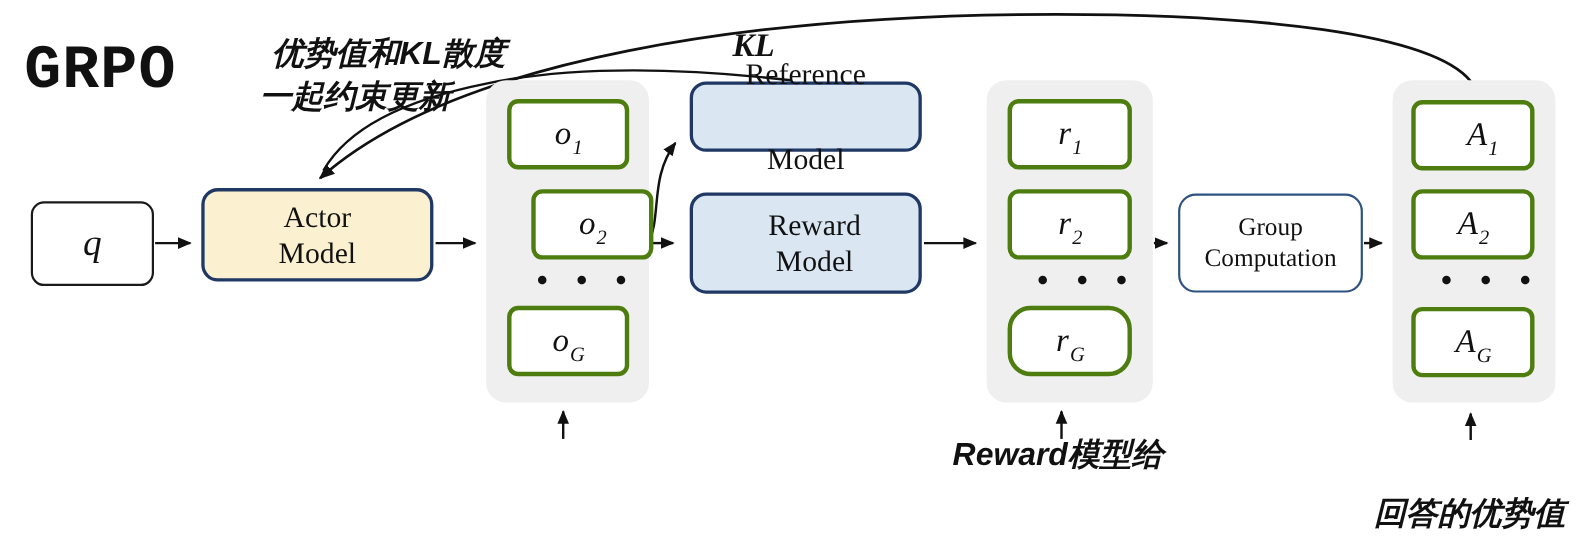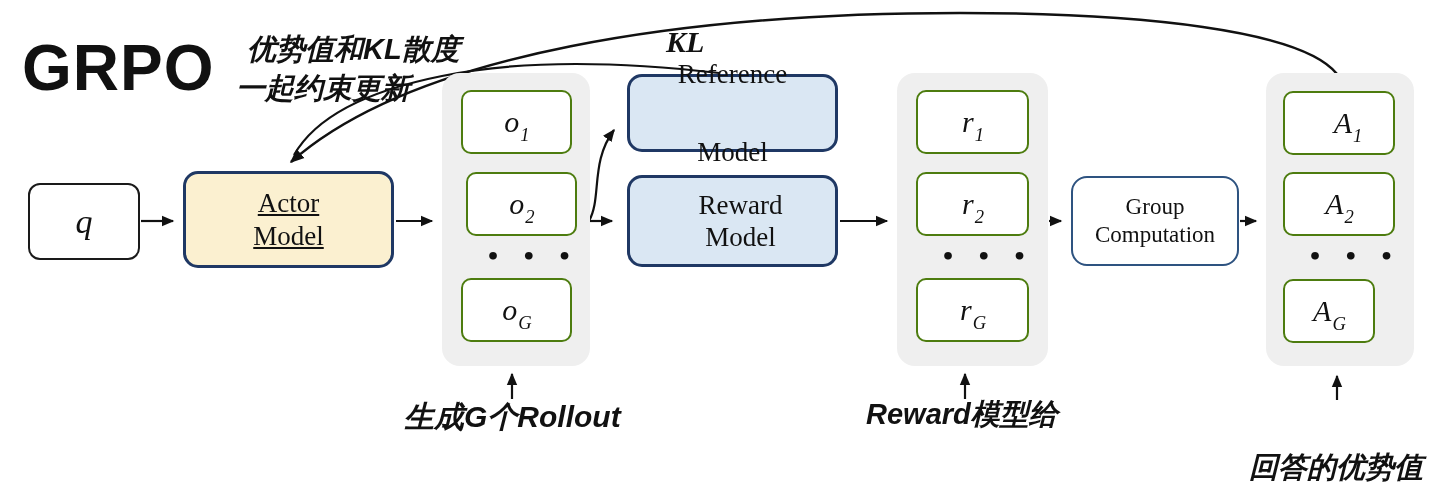--- a/index.html
+++ b/index.html
@@ -9,23 +9,23 @@
     background:#ffffff;
     overflow:hidden;
     font-family:"Liberation Serif", serif;
     color:#111;
   }
   .layer{position:absolute;left:0;top:0;width:1440px;height:487px;}
   svg.layer{pointer-events:none;}
 
   .title{
     position:absolute;
-    font-family:Liberation Sans, sans-serif;
+    font-family:Liberation Mono, monospace;
     font-weight:bold;
-    font-size:64px;
+    font-size:56px;
     letter-spacing:1px;
     line-height:1;
     text-align:right;
   }
   .cn{
     position:absolute;
     font-family:"Liberation Sans", sans-serif;
     font-weight:bold;
     font-style:italic;
     font-size:29px;
@@ -59,21 +59,21 @@
   .container{
     position:absolute;
     background:#EFEFEF;
     border-radius:18px;
   }
   .item-box{
     position:absolute;
     display:flex;align-items:center;justify-content:center;
     box-sizing:border-box;
     background:#fff;
-    border:2px solid #4d7c0f;
+    border:4px solid #4d7c0f;
     border-radius:10px;
   }
   .math{
     font-family:"Liberation Serif", serif;
     font-style:italic;
     font-size:30px;
     line-height:1;
   }
   .math sub{
     font-size:0.62em;
@@ -123,72 +123,71 @@
 
   <div class="cn" style="left:247px;top:30px;">优势值和KL散度</div>
   <div class="cn" style="left:236px;top:69px;">一起约束更新</div>
 
   <div class="kl" style="left:666px;top:27px;">KL</div>
 
   <div class="node" style="left:28px;top:183px;width:112px;height:77px;">
     <span class="math qmath">q</span>
   </div>
 
-  <div class="node actor big" style="left:183px;top:171px;width:211px;height:97px;text-decoration:underline;">
+  <div class="node actor big" style="left:183px;top:171px;width:211px;height:85px;">
     <span>Actor</span>
     <span>Model</span>
   </div>
 
   <div class="container" style="left:442px;top:73px;width:148px;height:293px;"></div>
   <div class="item-box" style="left:461px;top:90px;width:111px;height:64px;">
     <span class="math"><span>o</span><sub>1</sub></span>
   </div>
-  <div class="item-box" style="left:466px;top:172px;width:111px;height:64px;">
+  <div class="item-box" style="left:483px;top:172px;width:111px;height:64px;">
     <span class="math"><span>o</span><sub>2</sub></span>
   </div>
   <div class="dots" style="left:486px;top:246px;">• • •</div>
   <div class="item-box" style="left:461px;top:278px;width:111px;height:64px;">
     <span class="math"><span>o</span><sub>G</sub></span>
   </div>
 
-  <div class="node blue big" style="left:627px;top:74px;width:211px;height:78px;gap:45px;">
+  <div class="node blue big" style="left:627px;top:74px;width:211px;height:64px;gap:45px;">
     <span>Reference</span>
     <span>Model</span>
   </div>
   <div class="node blue big" style="left:627px;top:175px;width:211px;height:92px;padding-left:16px;">
     <span>Reward</span>
     <span>Model</span>
   </div>
 
   <div class="container" style="left:897px;top:73px;width:151px;height:293px;"></div>
   <div class="item-box" style="left:916px;top:90px;width:113px;height:64px;">
     <span class="math"><span>r</span><sub>1</sub></span>
   </div>
   <div class="item-box" style="left:916px;top:172px;width:113px;height:64px;">
     <span class="math"><span>r</span><sub>2</sub></span>
   </div>
   <div class="dots" style="left:941px;top:246px;">• • •</div>
-  <div class="item-box" style="left:916px;top:278px;width:113px;height:64px;">
+  <div class="item-box" style="left:916px;top:278px;width:113px;height:64px;border-radius:21px;">
     <span class="math"><span>r</span><sub>G</sub></span>
   </div>
 
   <div class="node group" style="left:1071px;top:176px;width:168px;height:90px;">
     <span>Group</span>
     <span>Computation</span>
   </div>
 
   <div class="container" style="left:1266px;top:73px;width:148px;height:293px;"></div>
   <div class="item-box" style="left:1283px;top:91px;width:112px;height:64px;padding-left:17px;">
     <span class="math"><span>A</span><sub>1</sub></span>
   </div>
   <div class="item-box" style="left:1283px;top:172px;width:112px;height:64px;">
     <span class="math"><span>A</span><sub>2</sub></span>
   </div>
   <div class="dots" style="left:1308px;top:246px;">• • •</div>
-  <div class="item-box" style="left:1283px;top:279px;width:92px;height:64px;">
+  <div class="item-box" style="left:1283px;top:279px;width:112px;height:64px;">
     <span class="math"><span>A</span><sub>G</sub></span>
   </div>
 
-  <div class="cn" style="left:404px;top:398px;font-size:30px;">生成G个Rollout</div>
   <div class="cn" style="left:866px;top:395px;">Reward模型给</div>
   <div class="cn" style="left:1249px;top:448px;text-align:center;">回答的优势值</div>
 
 </div>
 
 </body></html>

